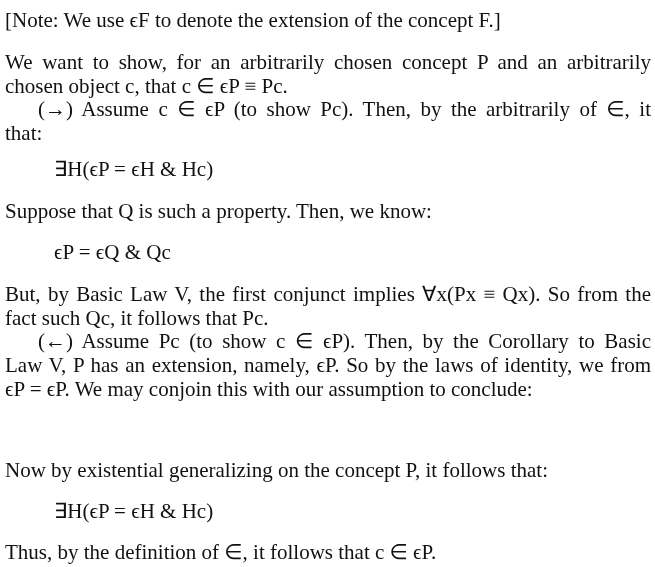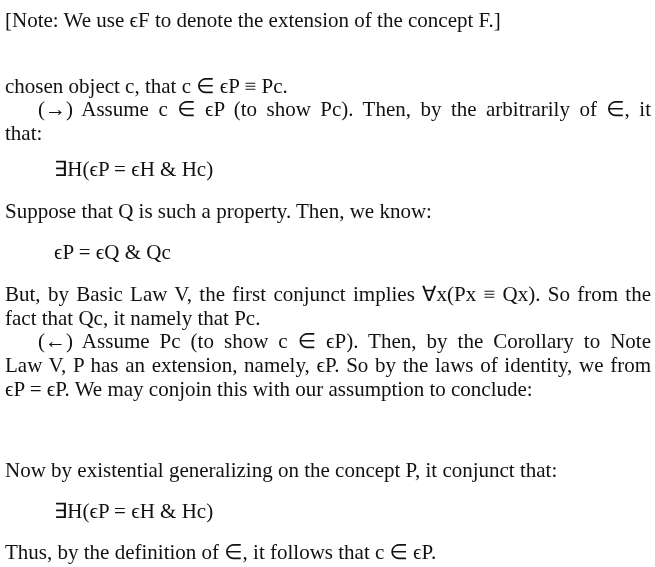--- a/index.html
+++ b/index.html
@@ -40,38 +40,39 @@
     .indent.justify { width: 613px; }
     .display { left: 54px; }
   </style>
 </head>
 <body>
 
 <div class="doc">
 
   <div class="line" style="top:8px;">[Note: We use ϵF to denote the extension of the concept F.]</div>
 
+  <div class="line justify" style="top:50px;">We want to show, for an arbitrarily chosen concept P and an arbitrarily</div>
   <div class="line" style="top:74px;text-align:center;">chosen object c, that c ∈ ϵP ≡ Pc.</div>
 
   <div class="line indent justify" style="top:97px;">(→) Assume c ∈ ϵP (to show Pc). Then, by the arbitrarily of ∈, it follows</div>
   <div class="line" style="top:121px;">that:</div>
 
   <div class="line display" style="top:157px;">∃H(ϵP = ϵH &amp; Hc)</div>
 
   <div class="line" style="top:199px;">Suppose that Q is such a property. Then, we know:</div>
 
   <div class="line justify" style="top:282px;">But, by Basic Law V, the first conjunct implies ∀x(Px ≡ Qx). So from the</div>
 
   <div class="line display" style="top:240px;">ϵP = ϵQ &amp; Qc</div>
-  <div class="line" style="top:306px;">fact that Qc, it namely that Pc.</div>
+  <div class="line" style="top:306px;">fact such Qc, it follows that Pc.</div>
 
-  <div class="line indent justify" style="top:329px;">(←) Assume Pc (to show c ∈ ϵP). Then, by the Corollary to Note</div>
+  <div class="line indent justify" style="top:329px;">(←) Assume Pc (to show c ∈ ϵP). Then, by the Corollary to Basic</div>
   <div class="line justify" style="top:353px;">Law V, P has an extension, namely, ϵP. So by the laws of identity, we from</div>
   <div class="line" style="top:377px;">ϵP = ϵP. We may conjoin this with our assumption to conclude:</div>
 
 
-  <div class="line" style="top:458px;">Now by existential generalizing on the concept P, it conjunct that:</div>
+  <div class="line" style="top:458px;">Now by existential generalizing on the concept P, it follows that:</div>
 
   <div class="line display" style="top:499px;">∃H(ϵP = ϵH &amp; Hc)</div>
 
   <div class="line" style="top:540px;">Thus, by the definition of ∈, it follows that c ∈ ϵP.</div>
 
 </div>
 
 </body></html>

